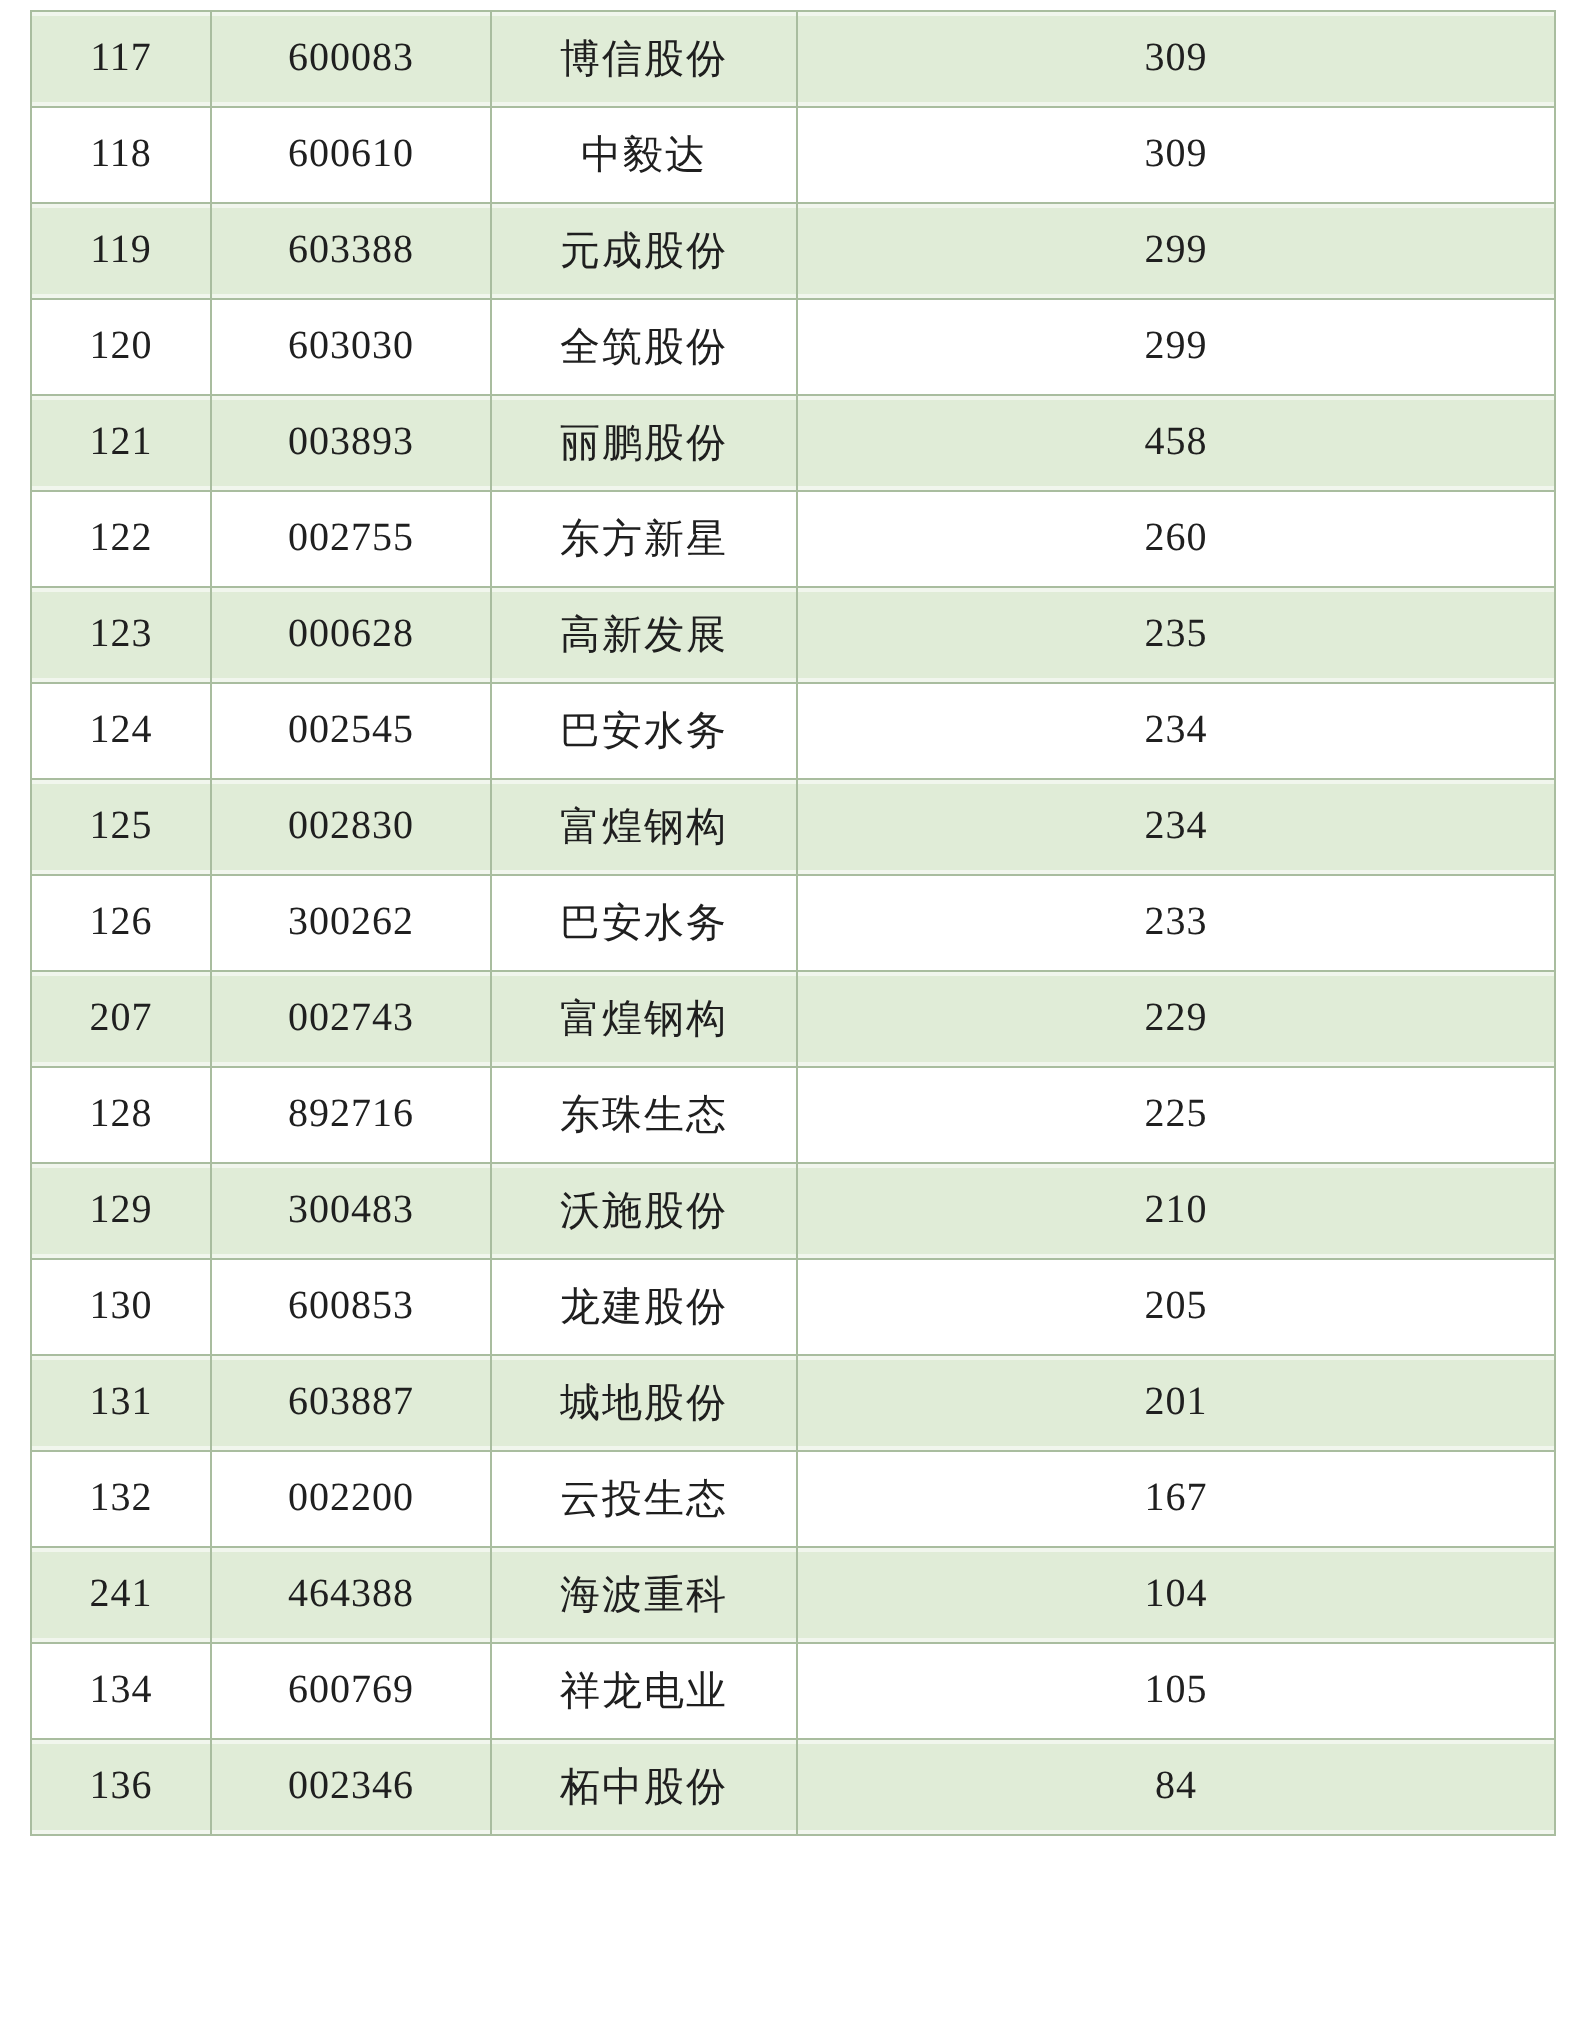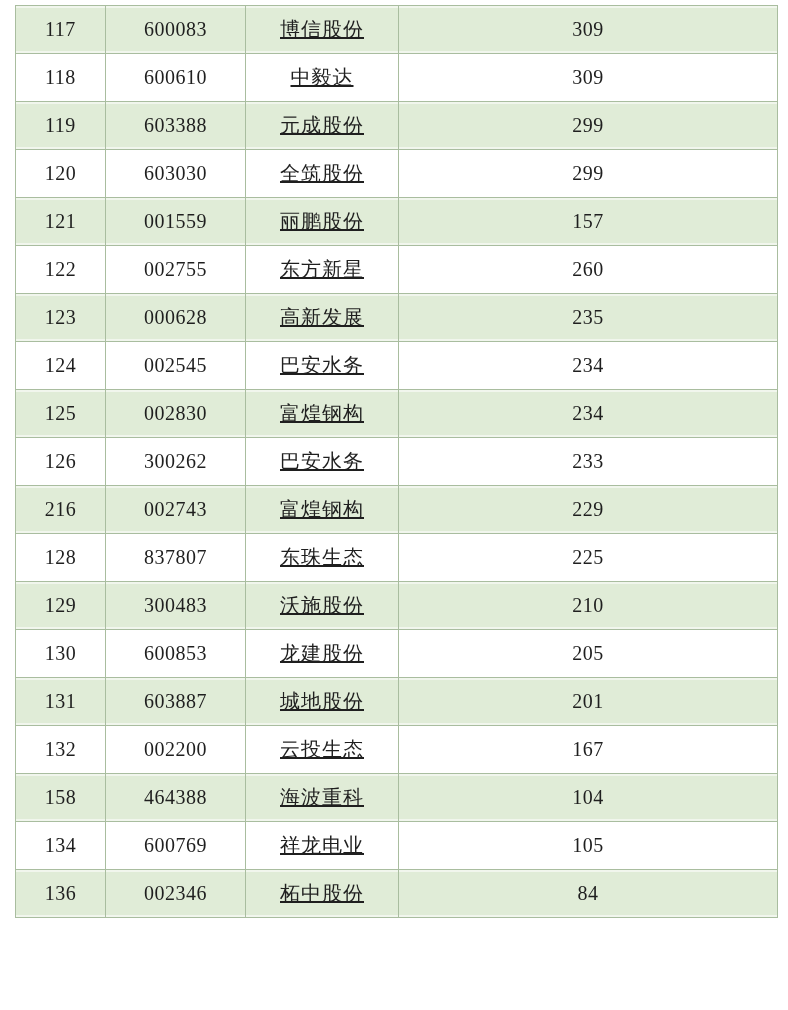--- a/index.html
+++ b/index.html
@@ -46,21 +46,20 @@
     background: var(--bg);
     
     box-shadow: inset 0 2px 0 rgba(255,255,255,0.55),
                 inset 0 -2px 0 rgba(255,255,255,0.55);
   }
   tr:nth-child(odd) td {
     background: var(--row-alt);
   }
   td.name-cell {
     letter-spacing: 1px;
-    text-decoration: underline;
   }
 </style>
 </head>
 <body>
 
 <div class="page">
   <table class="stock-table">
     <colgroup>
       <col class="c-rank">
       <col class="c-code">
@@ -87,23 +86,23 @@
     <td class="value-cell">299</td>
   </tr>
         <tr>
     <td class="rank-cell">120</td>
     <td class="code-cell">603030</td>
     <td class="name-cell">全筑股份</td>
     <td class="value-cell">299</td>
   </tr>
         <tr>
     <td class="rank-cell">121</td>
-    <td class="code-cell">001559</td>
+    <td class="code-cell">003893</td>
     <td class="name-cell">丽鹏股份</td>
-    <td class="value-cell">157</td>
+    <td class="value-cell">458</td>
   </tr>
         <tr>
     <td class="rank-cell">122</td>
     <td class="code-cell">002755</td>
     <td class="name-cell">东方新星</td>
     <td class="value-cell">260</td>
   </tr>
         <tr>
     <td class="rank-cell">123</td>
     <td class="code-cell">000628</td>
@@ -122,28 +121,28 @@
     <td class="name-cell">富煌钢构</td>
     <td class="value-cell">234</td>
   </tr>
         <tr>
     <td class="rank-cell">126</td>
     <td class="code-cell">300262</td>
     <td class="name-cell">巴安水务</td>
     <td class="value-cell">233</td>
   </tr>
         <tr>
-    <td class="rank-cell">216</td>
+    <td class="rank-cell">207</td>
     <td class="code-cell">002743</td>
     <td class="name-cell">富煌钢构</td>
     <td class="value-cell">229</td>
   </tr>
         <tr>
     <td class="rank-cell">128</td>
-    <td class="code-cell">837807</td>
+    <td class="code-cell">892716</td>
     <td class="name-cell">东珠生态</td>
     <td class="value-cell">225</td>
   </tr>
         <tr>
     <td class="rank-cell">129</td>
     <td class="code-cell">300483</td>
     <td class="name-cell">沃施股份</td>
     <td class="value-cell">210</td>
   </tr>
         <tr>
@@ -158,21 +157,21 @@
     <td class="name-cell">城地股份</td>
     <td class="value-cell">201</td>
   </tr>
         <tr>
     <td class="rank-cell">132</td>
     <td class="code-cell">002200</td>
     <td class="name-cell">云投生态</td>
     <td class="value-cell">167</td>
   </tr>
         <tr>
-    <td class="rank-cell">158</td>
+    <td class="rank-cell">241</td>
     <td class="code-cell">464388</td>
     <td class="name-cell">海波重科</td>
     <td class="value-cell">104</td>
   </tr>
         <tr>
     <td class="rank-cell">134</td>
     <td class="code-cell">600769</td>
     <td class="name-cell">祥龙电业</td>
     <td class="value-cell">105</td>
   </tr>

